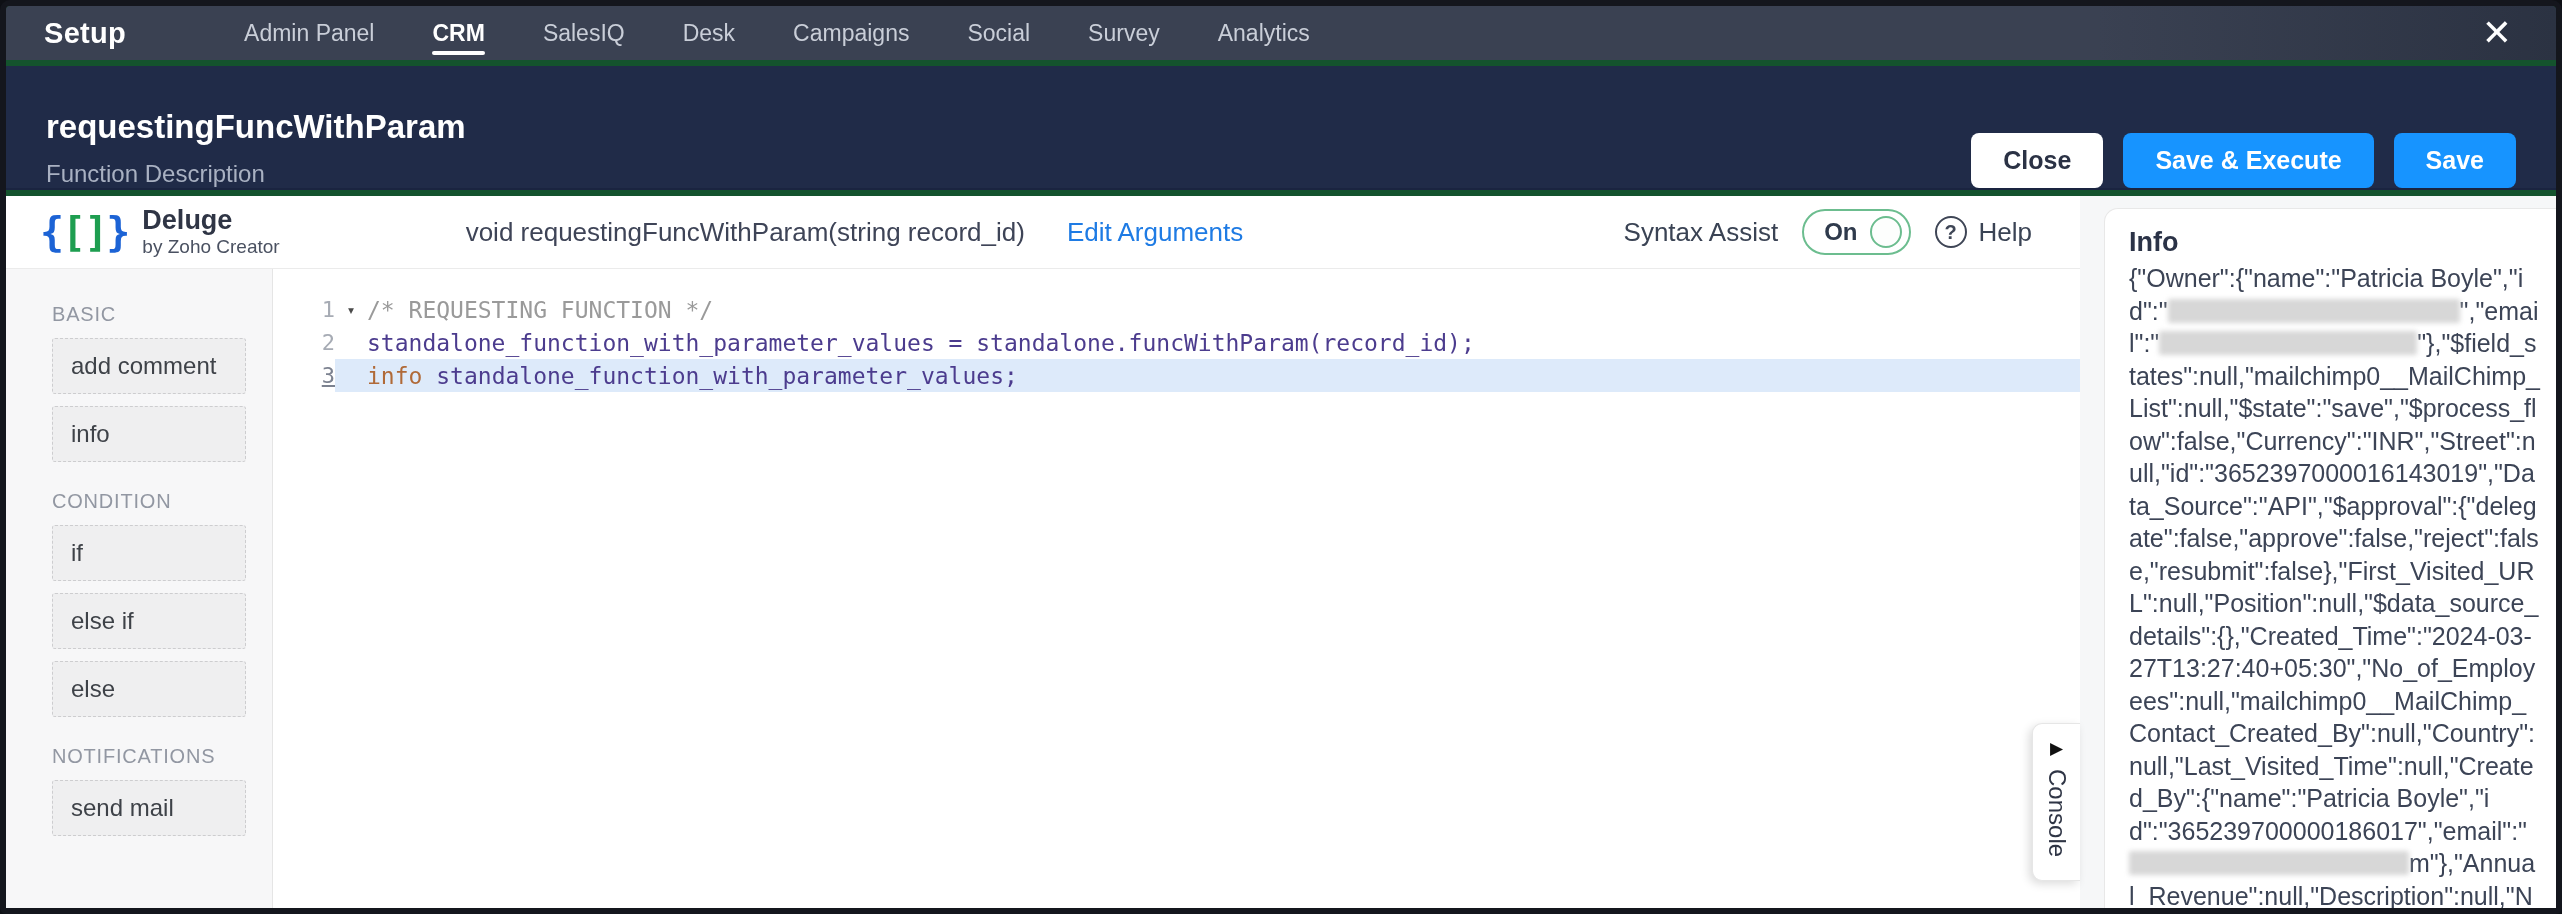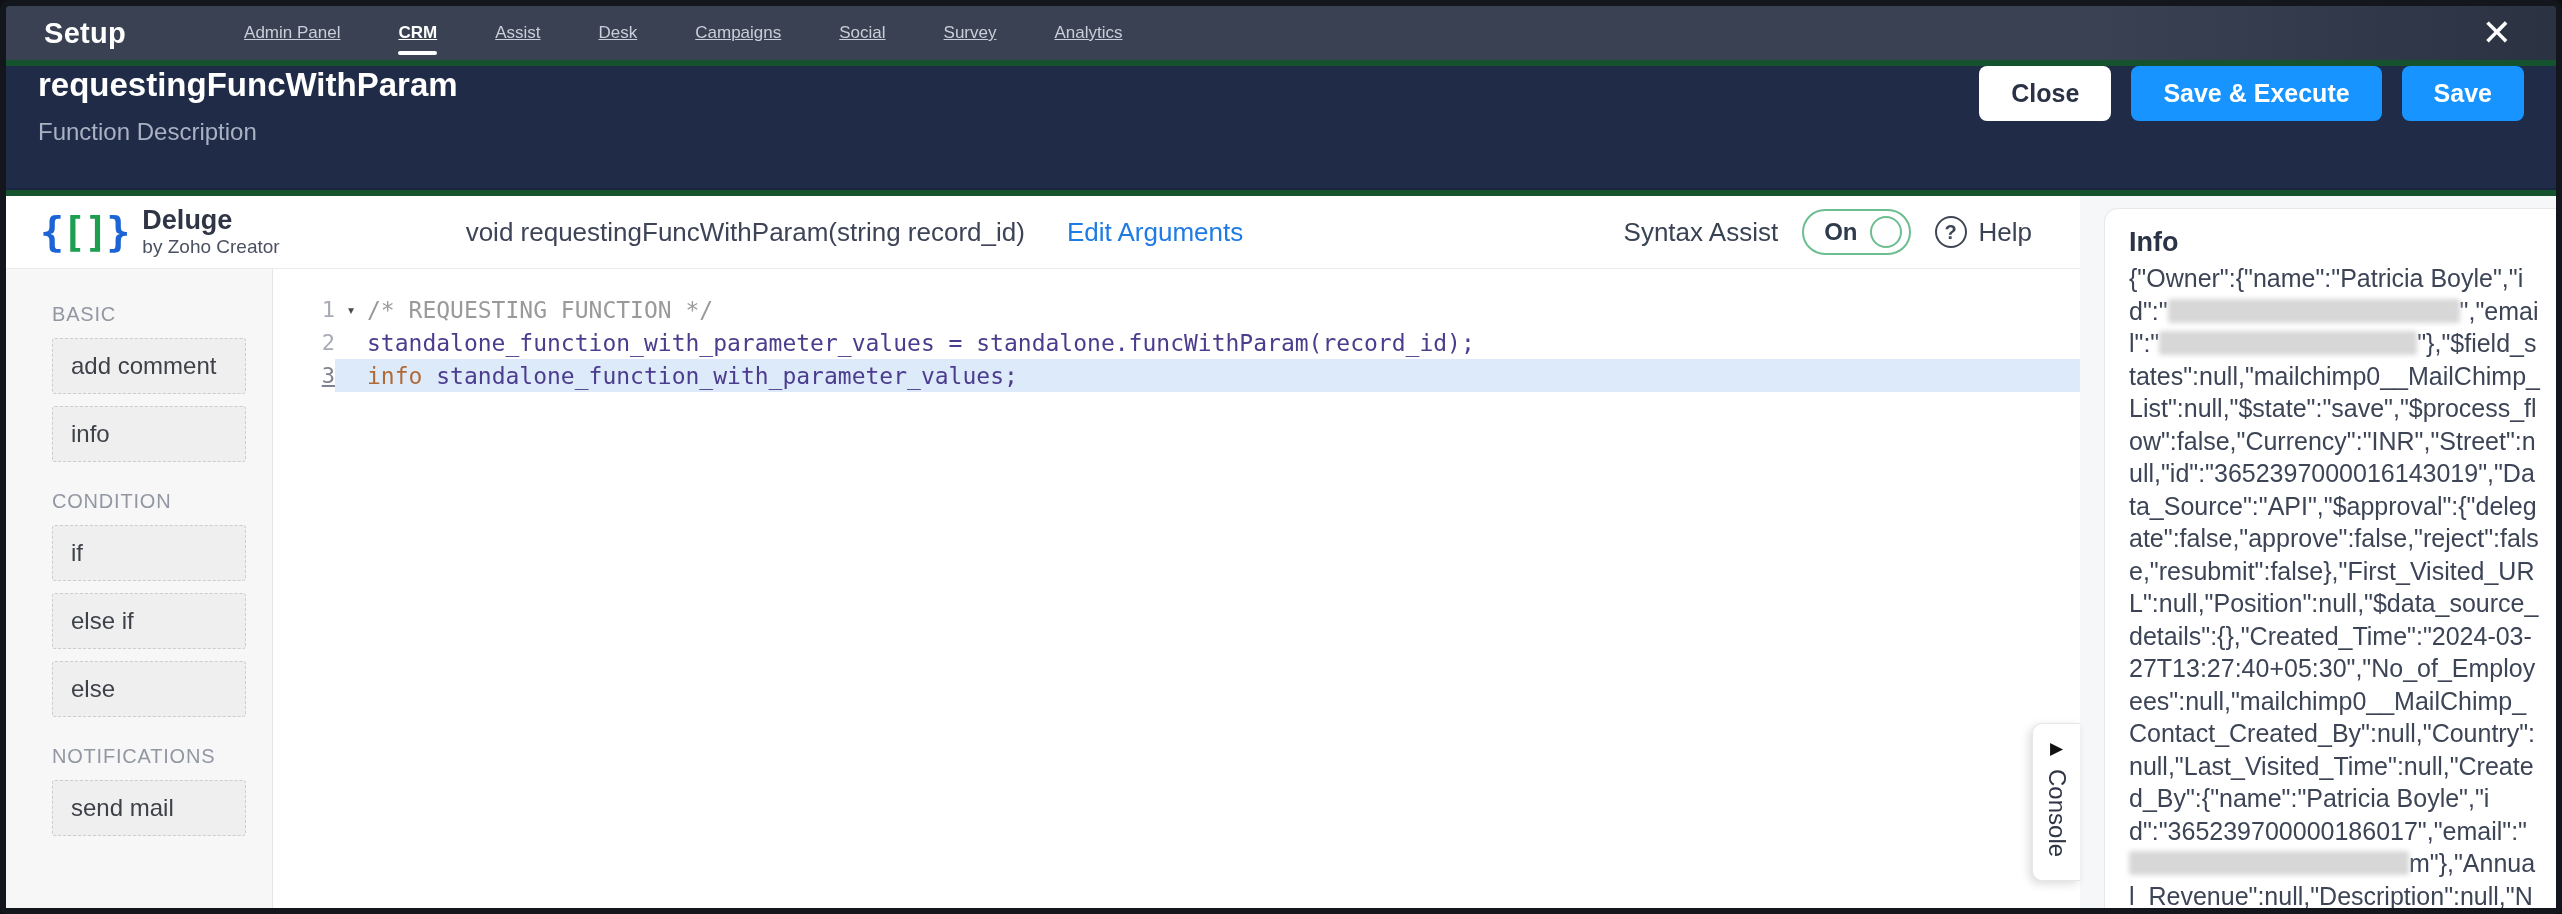--- a/index.html
+++ b/index.html
@@ -24,40 +24,39 @@
     height: 54px; flex: 0 0 54px;
     background: linear-gradient(90deg, #3a4152 0%, #3a4152 82%, #2b3242 100%);
     display: flex; align-items: center;
     padding: 0 38px;
     color: #fff;
   }
   .brand { font-size: 29px; font-weight: 700; letter-spacing: .3px; margin-right: 118px; }
   .tabs { display: flex; gap: 58px; height: 100%; }
   .tab {
     display: flex; align-items: center; height: 100%;
-    font-size: 17px; color: #c9ced8; position: relative; cursor: pointer;
+    font-size: 23px; color: #c9ced8; position: relative; cursor: pointer;
     white-space: nowrap;
-    text-decoration: underline;
   }
   .tab.active { color: #ffffff; font-weight: 600; }
   .tab.active::after {
     content: ""; position: absolute; left: 0; right: 0; bottom: 5px;
     height: 4px; background: #ffffff; border-radius: 3px;
   }
   .close-x {
     margin-left: auto; font-size: 36px; line-height: 1; color: #ffffff;
     cursor: pointer; font-weight: 400; padding: 0 6px;
   }
 
   
   .header {
     height: 124px; flex: 0 0 124px;
     background: #202b48;
-    display: flex; align-items: flex-start;
-    padding: 0 32px;
+    display: flex; align-items: flex-end;
+    padding: 0 40px;
     border-bottom: 2px solid #1a2440;
   }
   .header-title { font-size: 33px; font-weight: 700; color: #ffffff; margin-bottom: 14px; }
   .header-sub { font-size: 24px; color: #a9b1c2; }
   .header-buttons { margin-left: auto; display: flex; gap: 20px; align-items: center; }
   .btn {
     font-size: 25px; font-weight: 600; border: none; border-radius: 8px;
     padding: 13px 32px; cursor: pointer; font-family: "Liberation Sans", sans-serif;
     white-space: nowrap;
   }
@@ -197,21 +196,21 @@
 </head>
 <body>
 
 <div class="frame">
 
   <div class="topnav">
     <div class="brand">Setup</div>
     <div class="tabs" id="nav-tabs">
         <div class="tab">Admin Panel</div>
         <div class="tab active">CRM</div>
-        <div class="tab">Assist</div>
+        <div class="tab">SalesIQ</div>
         <div class="tab">Desk</div>
         <div class="tab">Campaigns</div>
         <div class="tab">Social</div>
         <div class="tab">Survey</div>
         <div class="tab">Analytics</div>
       </div>
     <div class="close-x">✕</div>
   </div>
 
   <div class="header">

